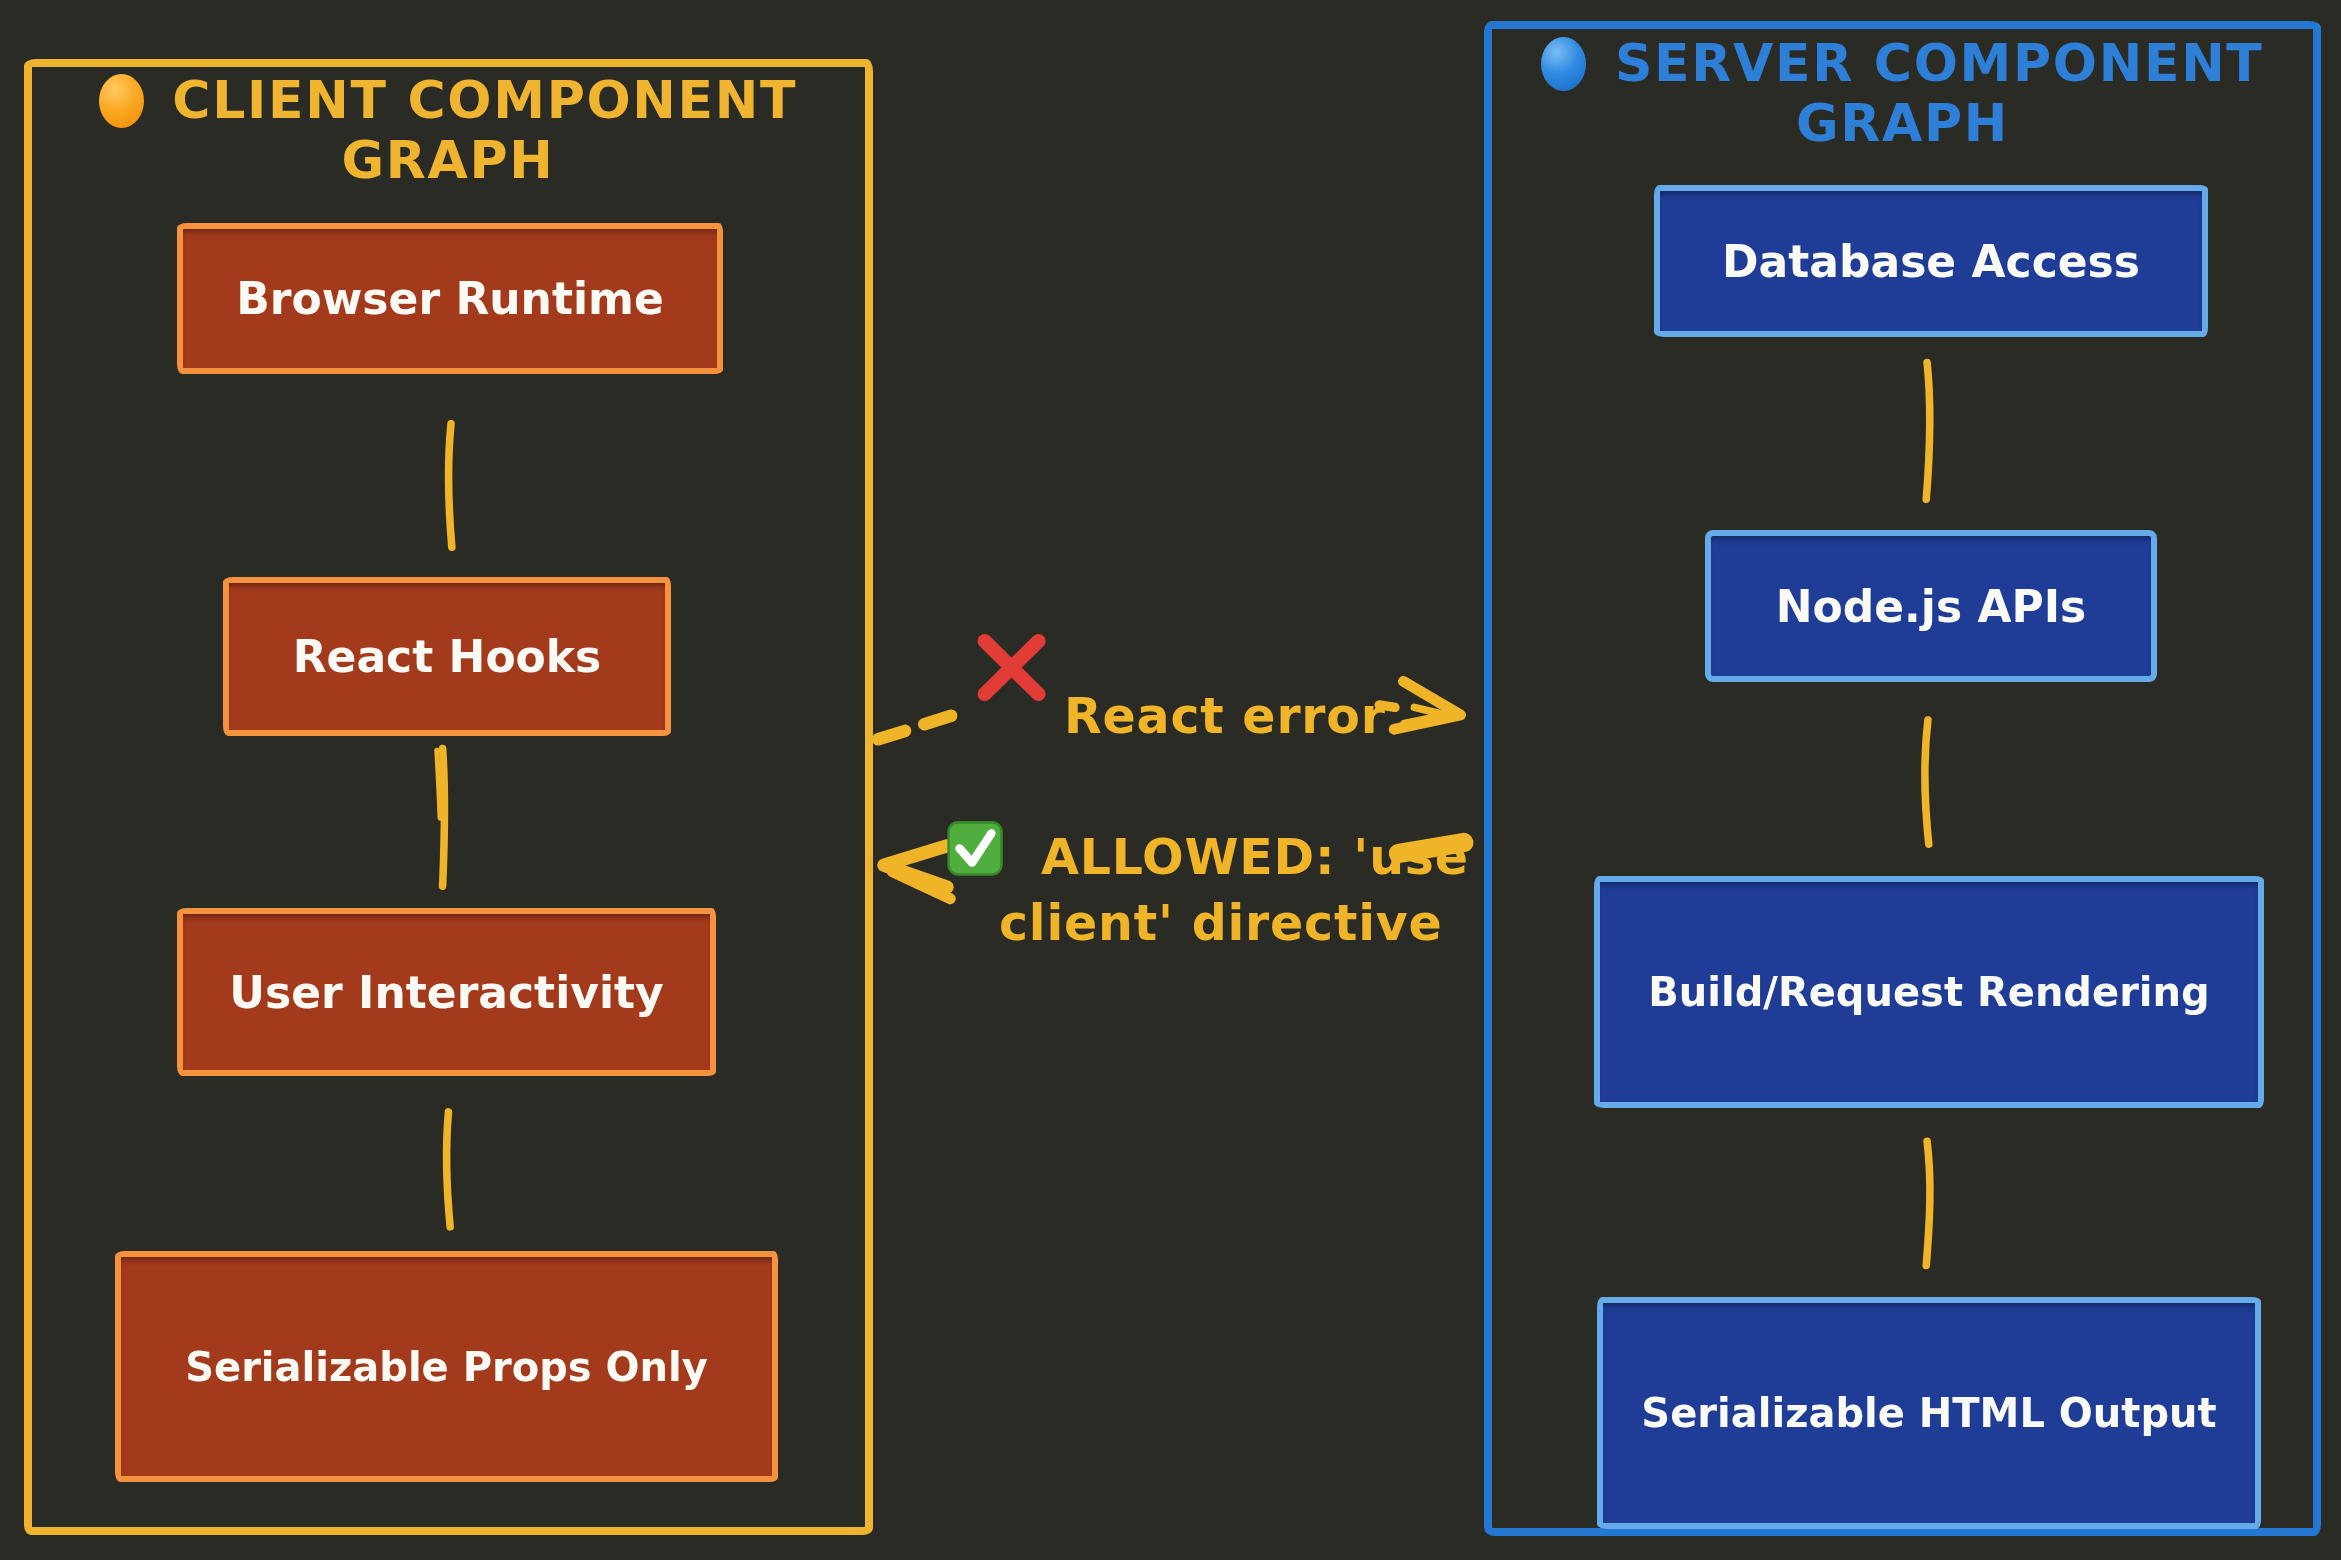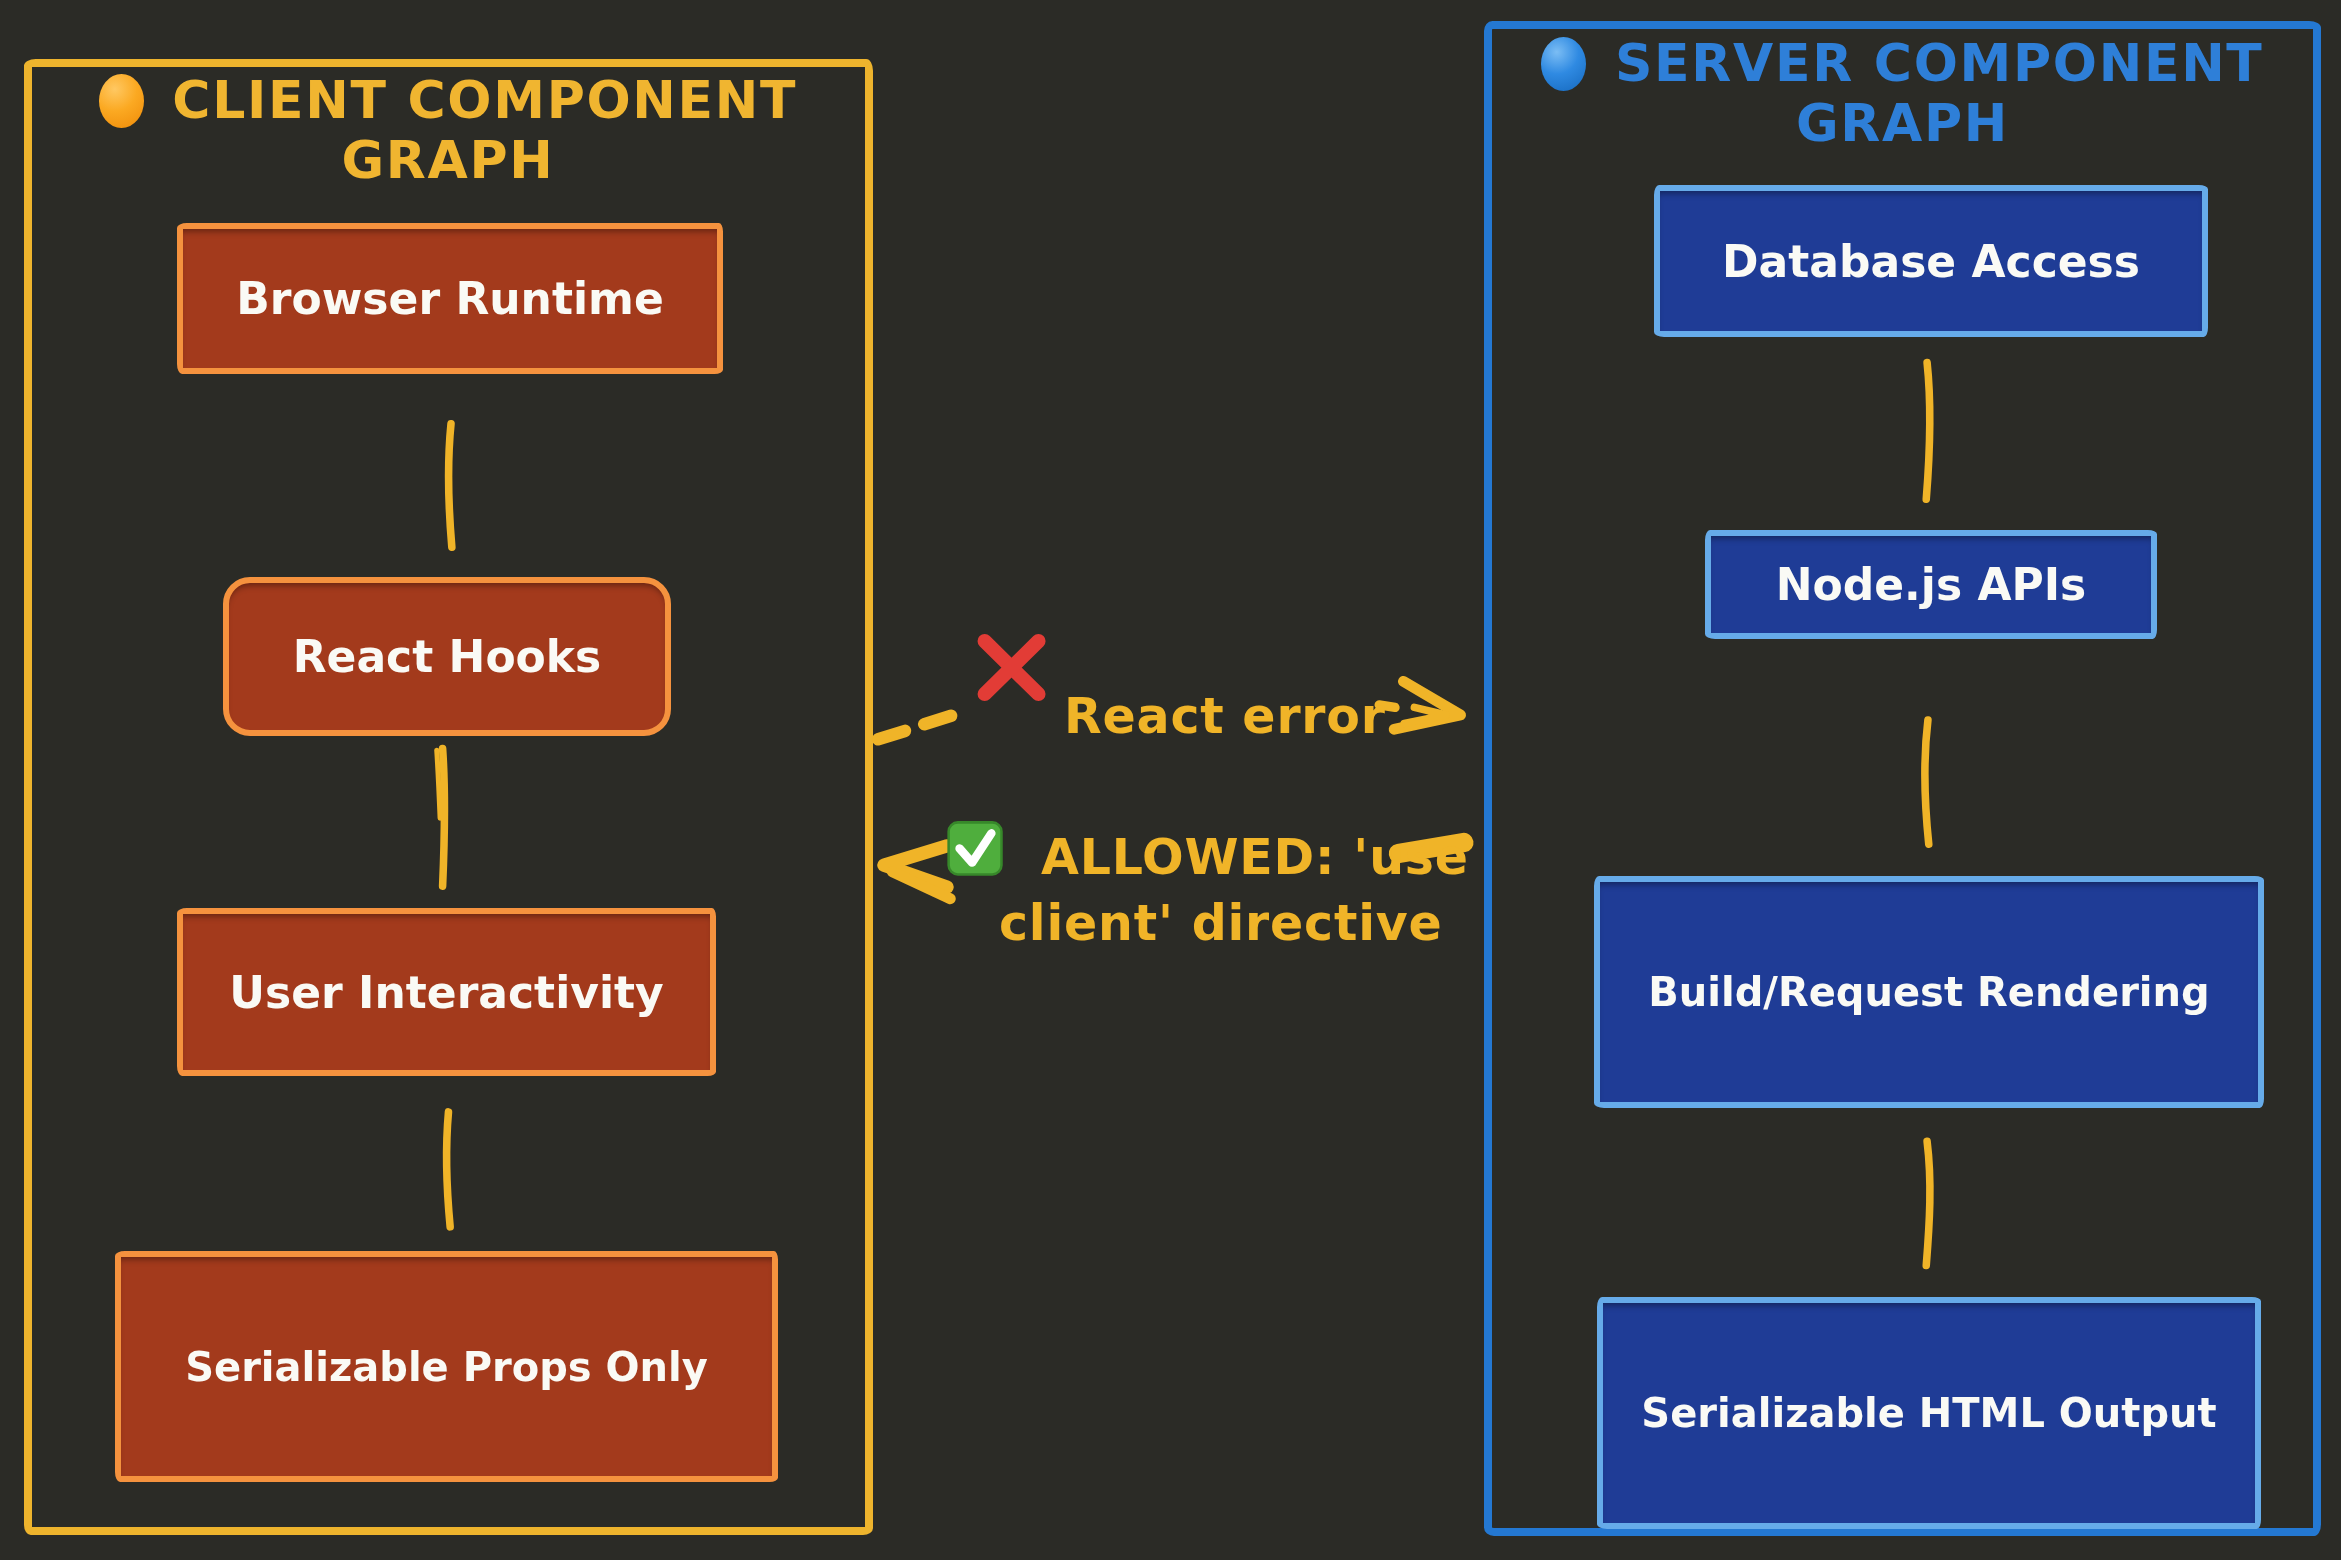--- a/index.html
+++ b/index.html
@@ -47,25 +47,25 @@
     border-radius:10px 4.2px 8.4px 5px / 5px 8.4px 4.2px 10px;
   }
   .node.server-n{
     background:var(--server-node-fill,#1f3c96);
     border:6.7px solid var(--server-node-border,#66abe9);
     border-radius:5px 9.2px 4.2px 10px / 10px 4.2px 9.2px 5px;
   }
   .node.small-text{font-size:40px;}
   
   #n-browser{left:177px;top:223px;width:546px;height:151px;}
-  #n-hooks{left:223px;top:577px;width:448px;height:159px;border-radius:27px;}
+  #n-hooks{left:223px;top:577px;width:448px;height:159px;}
   #n-interact{left:177px;top:908px;width:539px;height:168px;}
   #n-props{left:115px;top:1251px;width:663px;height:231px;}
   #n-db{left:1654px;top:185px;width:554px;height:152px;}
-  #n-node{left:1705px;top:530px;width:452px;height:109px;}
+  #n-node{left:1705px;top:530px;width:452px;height:152px;border-radius:8px;}
   #n-build{left:1594px;top:876px;width:670px;height:232px;}
   #n-html{left:1597px;top:1297px;width:664px;height:232px;}
   
   #overlay{position:absolute;left:0;top:0;z-index:2;}
   .connector{stroke:var(--connector,#f0b428);stroke-width:9;fill:none;stroke-linecap:round;}
   .connector.thin{stroke-width:6;}
   .arrow{stroke:var(--connector,#f0b428);fill:none;stroke-linecap:round;stroke-linejoin:round;}
   .cross-stroke{stroke:var(--cross-red,#e23c36);stroke-width:17;stroke-linecap:round;}
   .check-box{fill:var(--check-green,#4fae3d);stroke:#37882a;stroke-width:3;}
   .check-tick{stroke:#ffffff;stroke-width:10;fill:none;stroke-linecap:round;stroke-linejoin:round;}

